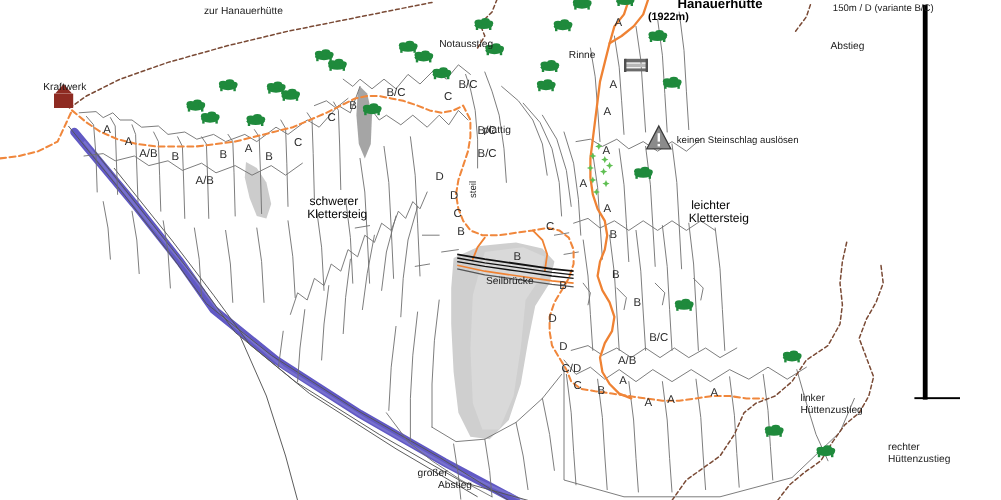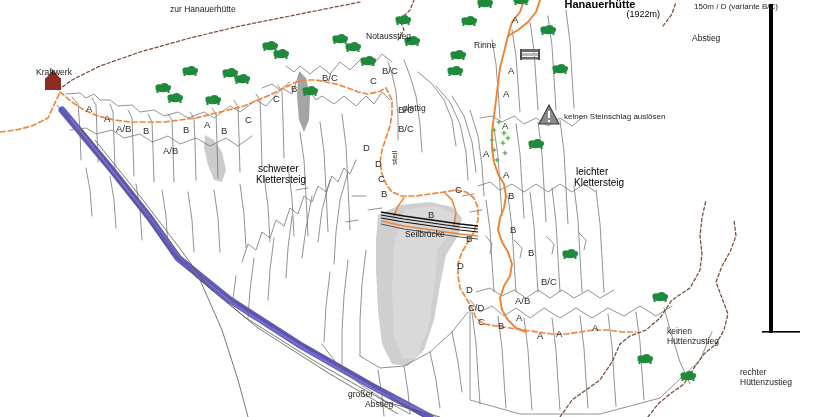--- a/index.html
+++ b/index.html
@@ -49,21 +49,22 @@
   }
   .lbl-title {
     font-weight: bold;
     font-size: 11px;
     color: #000000;
     text-align: center;
   }
   .lbl-sub {
     font-size: 9px;
     color: #000000;
-    text-align: right;
+    text-align: left;
+    font-weight: bold;
   }
   .lbl-note {
     font-size: 8px;
     color: #1a1a1a;
   }
   .lbl-vert {
     font-size: 8px;
     color: #2b2b2b;
     transform: rotate(-90deg);
     transform-origin: 0 0;
@@ -355,21 +356,21 @@
   <div id="labels-layer">
       <div class="lbl lbl-place" style="left: 170px; top: 5px;">zur Hanauerhütte</div>
       <div class="lbl lbl-place" style="left: 36px; top: 68px;">Kraftwerk</div>
       <div class="lbl lbl-place" style="left: 366px; top: 32px;">Notausstieg</div>
       <div class="lbl lbl-place" style="left: 474px; top: 41px;">Rinne</div>
       <div class="lbl lbl-place" style="left: 692px; top: 34px;">Abstieg</div>
       <div class="lbl lbl-place" style="left: 355px; top: 104px; padding-left: 48px;">plattig</div>
       <div class="lbl lbl-place" style="left: 405px; top: 230px;">Seilbrücke</div>
       <div class="lbl lbl-place" style="left: 348px; top: 390px;">großer</div>
       <div class="lbl lbl-place" style="left: 365px; top: 400px;">Abstieg</div>
-      <div class="lbl lbl-place" style="left: 667px; top: 327px;">keinen</div>
+      <div class="lbl lbl-place" style="left: 667px; top: 327px;">linker</div>
       <div class="lbl lbl-place" style="left: 667px; top: 337px;">Hüttenzustieg</div>
       <div class="lbl lbl-place" style="left: 740px; top: 368px;">rechter</div>
       <div class="lbl lbl-place" style="left: 740px; top: 378px;">Hüttenzustieg</div>
       <div class="lbl lbl-vert" style="left: 391px; top: 165px;">steil</div>
       <div class="lbl lbl-grade" style="left: 86px; top: 104px;">A</div>
       <div class="lbl lbl-grade" style="left: 104px; top: 114px;">A</div>
       <div class="lbl lbl-grade" style="left: 116px; top: 124px;">A/B</div>
       <div class="lbl lbl-grade" style="left: 143px; top: 126px;">B</div>
       <div class="lbl lbl-grade" style="left: 183px; top: 125px;">B</div>
       <div class="lbl lbl-grade" style="left: 204px; top: 120px;">A</div>

